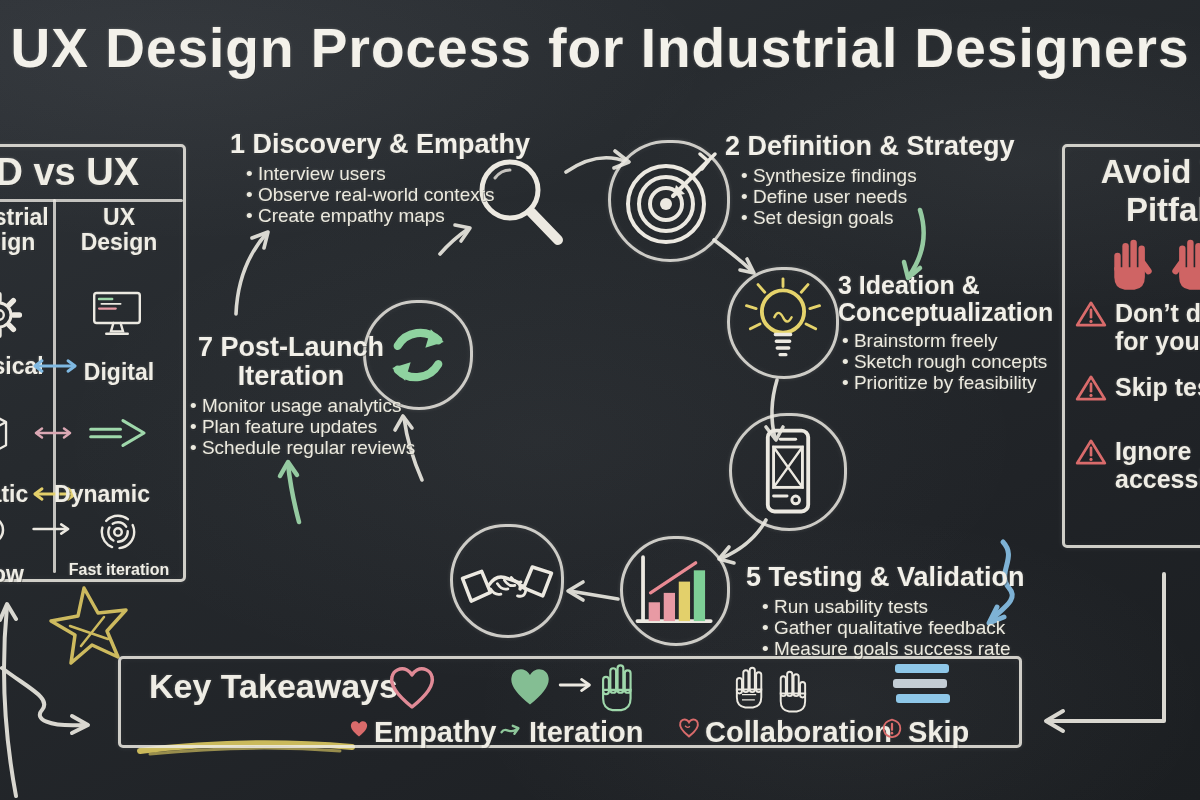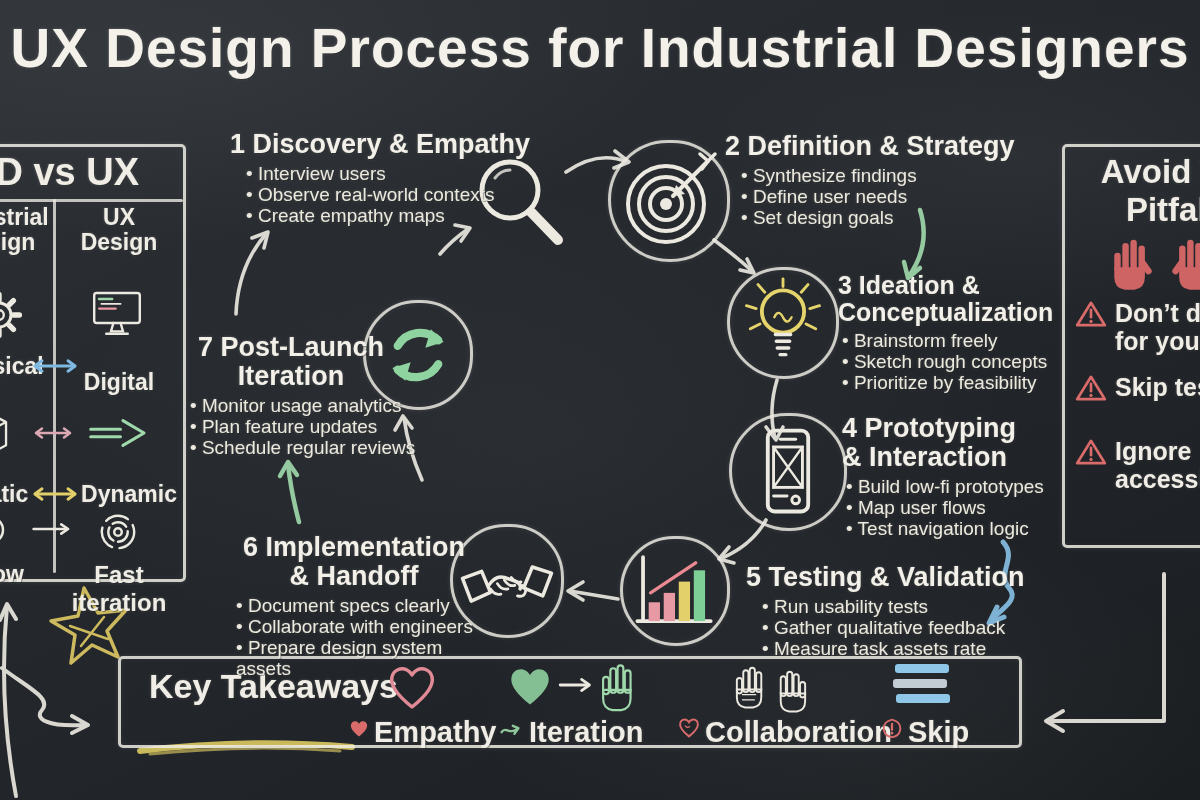--- a/index.html
+++ b/index.html
@@ -227,48 +227,30 @@
   <div class="step chalk" style="left:838px;top:272px;width:215px">
     <h3 class="preline" style="font-size:25px">3 Ideation &amp;
 Conceptualization</h3>
     <ul style="padding-left:4px">
       <li>Brainstorm freely</li>
       <li>Sketch rough concepts</li>
       <li>Prioritize by feasibility</li>
     </ul>
   </div>
 
-  <div class="step chalk" style="left:842px;top:414px;width:215px">
-    <h3 class="preline">4 Prototyping
-&amp; Interaction</h3>
-    <ul style="padding-left:4px">
-      <li>Build low-fi prototypes</li>
-      <li>Map user flows</li>
-      <li>Test navigation logic</li>
-    </ul>
-  </div>
 
   <div class="step chalk" style="left:746px;top:563px;width:300px">
     <h3>5 Testing &amp; Validation</h3>
     <ul>
       <li>Run usability tests</li>
       <li>Gather qualitative feedback</li>
-      <li>Measure task assets rate</li>
+      <li>Measure goals success rate</li>
     </ul>
   </div>
 
-  <div class="step chalk" style="left:228px;top:533px;width:252px">
-    <h3 class="preline center-head">6 Implementation
-&amp; Handoff</h3>
-    <ul style="padding-left:8px">
-      <li>Document specs clearly</li>
-      <li>Collaborate with engineers</li>
-      <li>Prepare design system assets</li>
-    </ul>
-  </div>
 
   <div class="step chalk" style="left:182px;top:333px;width:245px">
     <h3 class="preline center-head" style="width:190px;margin-left:14px">7 Post-Launch
 Iteration</h3>
     <ul style="padding-left:8px">
       <li>Monitor usage analytics</li>
       <li>Plan feature updates</li>
       <li>Schedule regular reviews</li>
     </ul>
   </div>
@@ -300,21 +282,21 @@
       </svg>
     </div>
     <div class="comp-label" style="left:0;width:112px;top:206px">Physical</div>
     <div class="abs" style="left:88px;top:208px">
       <svg width="52" height="22" viewBox="0 0 80 24" fill="none" stroke="#7fb9e2" stroke-width="4.5" stroke-linecap="round" stroke-linejoin="round">
         <path d="M12,12 H68"></path>
           <path d="M20,4 L9,12 L20,20"></path>
           <path d="M60,4 L71,12 L60,20"></path>
       </svg>
     </div>
-    <div class="comp-label" style="left:114px;width:128px;top:222px">Digital</div>
+    <div class="comp-label" style="left:114px;width:128px;top:212px">Digital</div>
 
     <div class="abs" style="left:14px;top:260px">
       <svg width="58" height="58" viewBox="0 0 100 100" fill="none" stroke="#ece9e1" stroke-width="4" stroke-linejoin="round">
         <path d="M50,6 L88,26 V66 L50,86 L12,66 V26 Z"></path>
         <path d="M12,26 L50,46 L88,26 M50,46 V86"></path>
       </svg>
     </div>
     <div class="abs" style="left:90px;top:276px">
       <svg width="44" height="20" viewBox="0 0 80 24" fill="none" stroke="#dba8b4" stroke-width="4.5" stroke-linecap="round" stroke-linejoin="round">
         <path d="M12,12 H68"></path>
@@ -329,21 +311,21 @@
       </svg>
     </div>
     <div class="comp-label" style="left:0;width:112px;top:334px">Static</div>
     <div class="abs" style="left:88px;top:336px">
       <svg width="52" height="22" viewBox="0 0 80 24" fill="none" stroke="#e3cf6a" stroke-width="4.5" stroke-linecap="round" stroke-linejoin="round">
         <path d="M12,12 H68"></path>
           <path d="M20,4 L9,12 L20,20"></path>
           <path d="M60,4 L71,12 L60,20"></path>
       </svg>
     </div>
-    <div class="comp-label" style="left:124px;width:128px;top:334px">Dynamic</div>
+    <div class="comp-label" style="left:97px;width:128px;top:334px">Dynamic</div>
 
     <div class="abs" style="left:24px;top:358px">
       <svg width="50" height="50" viewBox="0 0 100 100" fill="none" stroke="#ece9e1" stroke-width="5" stroke-linecap="round">
         <circle cx="50" cy="50" r="26"></circle>
           <path d="M50,36 V52 H62"></path>
       </svg>
     </div>
     <div class="abs" style="left:88px;top:372px">
       <svg width="46" height="20" viewBox="0 0 80 24" fill="none" stroke="#ece9e1" stroke-width="4.5" stroke-linecap="round" stroke-linejoin="round">
         <path d="M8,12 H64"></path>
@@ -351,21 +333,21 @@
       </svg>
     </div>
     <div class="abs" style="left:150px;top:358px">
       <svg width="54" height="54" viewBox="0 0 100 100" fill="none" stroke="#ece9e1" stroke-width="4.5" stroke-linecap="round">
         <circle cx="50" cy="50" r="30" stroke-dasharray="44 14"></circle>
         <circle cx="50" cy="50" r="18" stroke-dasharray="28 9"></circle>
         <circle cx="50" cy="50" r="7"></circle>
       </svg>
     </div>
     <div class="comp-label" style="left:0;width:112px;top:414px">Slow</div>
-    <div class="comp-label" style="left:114px;width:128px;top:414px;font-size:24px">Fast iteration</div>
+    <div class="comp-label" style="left:114px;width:128px;top:414px;font-size:16px">Fast iteration</div>
   </div>
 
   <div id="pitfalls-panel" class="panel chalk">
     <div class="pit-title preline">Avoid The
 Pitfalls</div>
     <div class="abs" style="left:42px;top:88px">
       <svg width="50" height="58" viewBox="0 0 56 72" fill="#cf6464">
         <rect x="6" y="22" width="8" height="24" rx="4"></rect>
         <rect x="16" y="10" width="8" height="34" rx="4"></rect>
         <rect x="26" y="6" width="8" height="38" rx="4"></rect>

